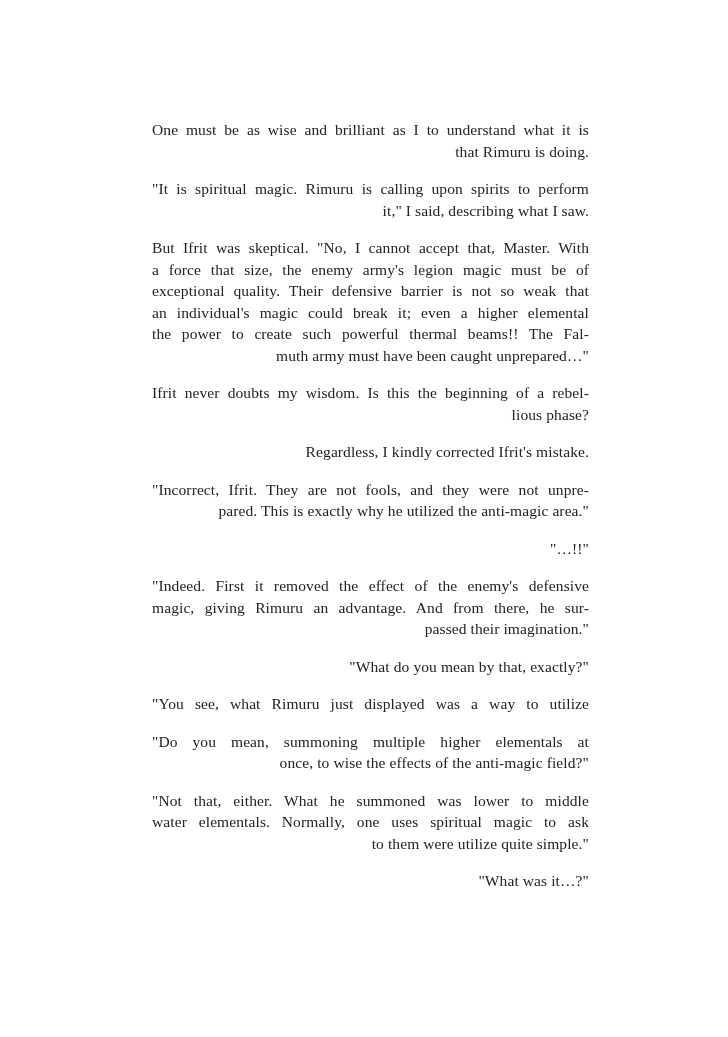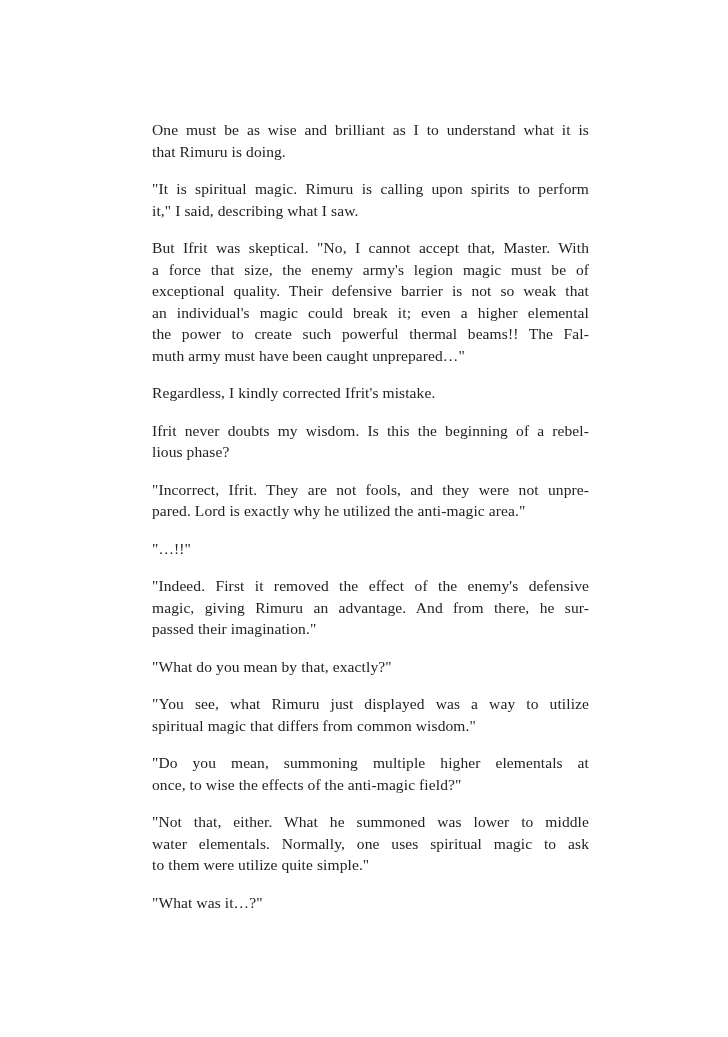--- a/index.html
+++ b/index.html
@@ -26,21 +26,21 @@
   .para {
     margin: 0 0 16px 0;
     padding: 0;
   }
   .line {
     display: block;
     height: 21.5px;
     line-height: 21.5px;
     font-size: 15.5px;
     overflow: hidden;
-    text-align: left;
+    text-align: right;
     letter-spacing: 0.1px;
   }
   .line.j {
     text-align: justify;
     text-align-last: justify;
   }
 </style>
 </head>
 <body>
 
@@ -60,50 +60,49 @@
     <p class="para">
       <span class="line j">But Ifrit was skeptical. "No, I cannot accept that, Master. With</span>
       <span class="line j">a force that size, the enemy army's legion magic must be of</span>
       <span class="line j">exceptional quality. Their defensive barrier is not so weak that</span>
       <span class="line j">an individual's magic could break it; even a higher elemental</span>
       <span class="line j">the power to create such powerful thermal beams!! The Fal-</span>
       <span class="line">muth army must have been caught unprepared…"</span>
     </p>
 
     <p class="para">
-      <span class="line">Regardless, I kindly corrected Ifrit's mistake.</span>
-    </p>
-
-    <p class="para">
       <span class="line j">Ifrit never doubts my wisdom. Is this the beginning of a rebel-</span>
       <span class="line">lious phase?</span>
     </p>
 
     <p class="para">
+      <span class="line">Regardless, I kindly corrected Ifrit's mistake.</span>
+    </p>
+
+    <p class="para">
       <span class="line j">"Incorrect, Ifrit. They are not fools, and they were not unpre-</span>
-      <span class="line">pared. Lord is exactly why he utilized the anti-magic area."</span>
+      <span class="line">pared. This is exactly why he utilized the anti-magic area."</span>
     </p>
 
     <p class="para">
       <span class="line">"…!!"</span>
     </p>
 
     <p class="para">
       <span class="line j">"Indeed. First it removed the effect of the enemy's defensive</span>
       <span class="line j">magic, giving Rimuru an advantage. And from there, he sur-</span>
       <span class="line">passed their imagination."</span>
     </p>
 
     <p class="para">
       <span class="line">"What do you mean by that, exactly?"</span>
     </p>
 
     <p class="para">
       <span class="line j">"You see, what Rimuru just displayed was a way to utilize</span>
-      <span class="line">spiritual magic that differs from common wisdom."</span>
     </p>
 
     <p class="para">
       <span class="line j">"Do you mean, summoning multiple higher elementals at</span>
       <span class="line">once, to wise the effects of the anti-magic field?"</span>
     </p>
 
     <p class="para">
       <span class="line j">"Not that, either. What he summoned was lower to middle</span>
       <span class="line j">water elementals. Normally, one uses spiritual magic to ask</span>

